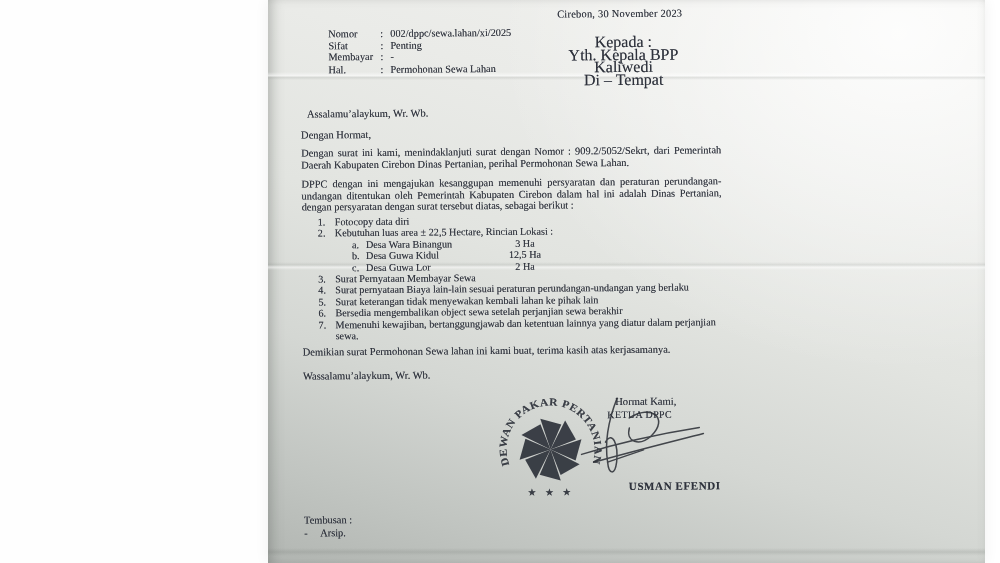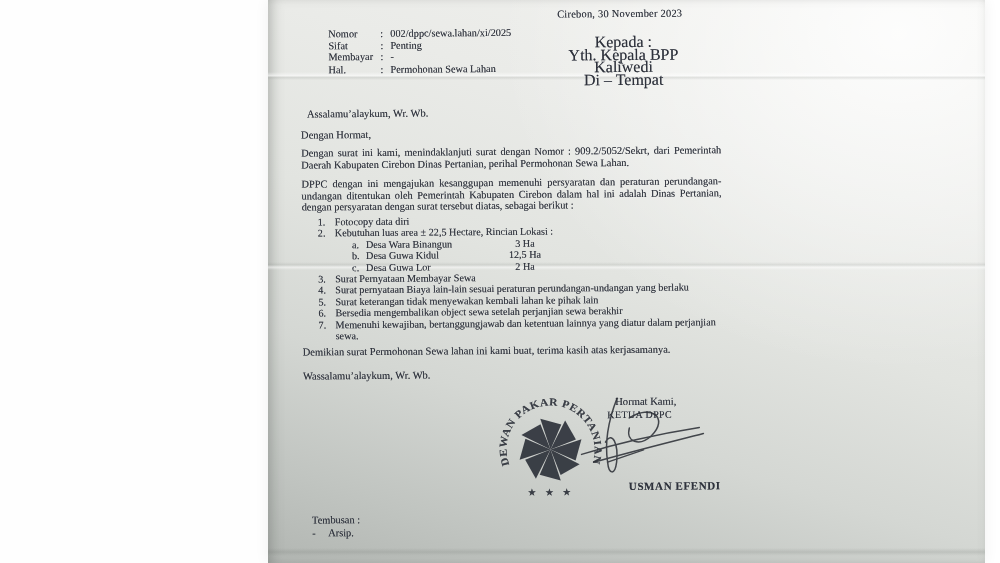--- a/index.html
+++ b/index.html
@@ -43,21 +43,21 @@
   .sublist{padding-left:34px;}
   .sub-row{display:grid;grid-template-columns:14px 122px 74px;}
   .sub-area{text-align:center;}
   .closing1{left:32px;top:344px;font-size:10.5px;}
   .closing2{left:32px;top:368px;font-size:10.5px;}
   .sig-hormat{left:344px;top:396px;font-size:10.6px;}
   .sig-title{left:336px;top:409px;font-size:10px;letter-spacing:0.4px;}
   .sig-name{left:332px;top:480px;font-size:11px;font-weight:bold;letter-spacing:0.6px;margin-left:25px;}
   .stamp-svg{left:217px;top:385px;}
   .sign-svg{left:288px;top:392px;}
-  .tembusan{left:32px;top:512px;font-size:10.4px;line-height:12.5px;margin-left:8px;}
+  .tembusan{left:32px;top:512px;font-size:10.4px;line-height:12.5px;}
   .tembusan-item{display:grid;grid-template-columns:16px auto;}
   svg text{font-family:"Liberation Serif","DejaVu Serif",serif;}
 </style>
 </head>
 <body>
 
 <div class="canvas">
   <div class="paper">
     <div class="crease crease-top"></div>
     <div class="crease crease-middle"></div>

